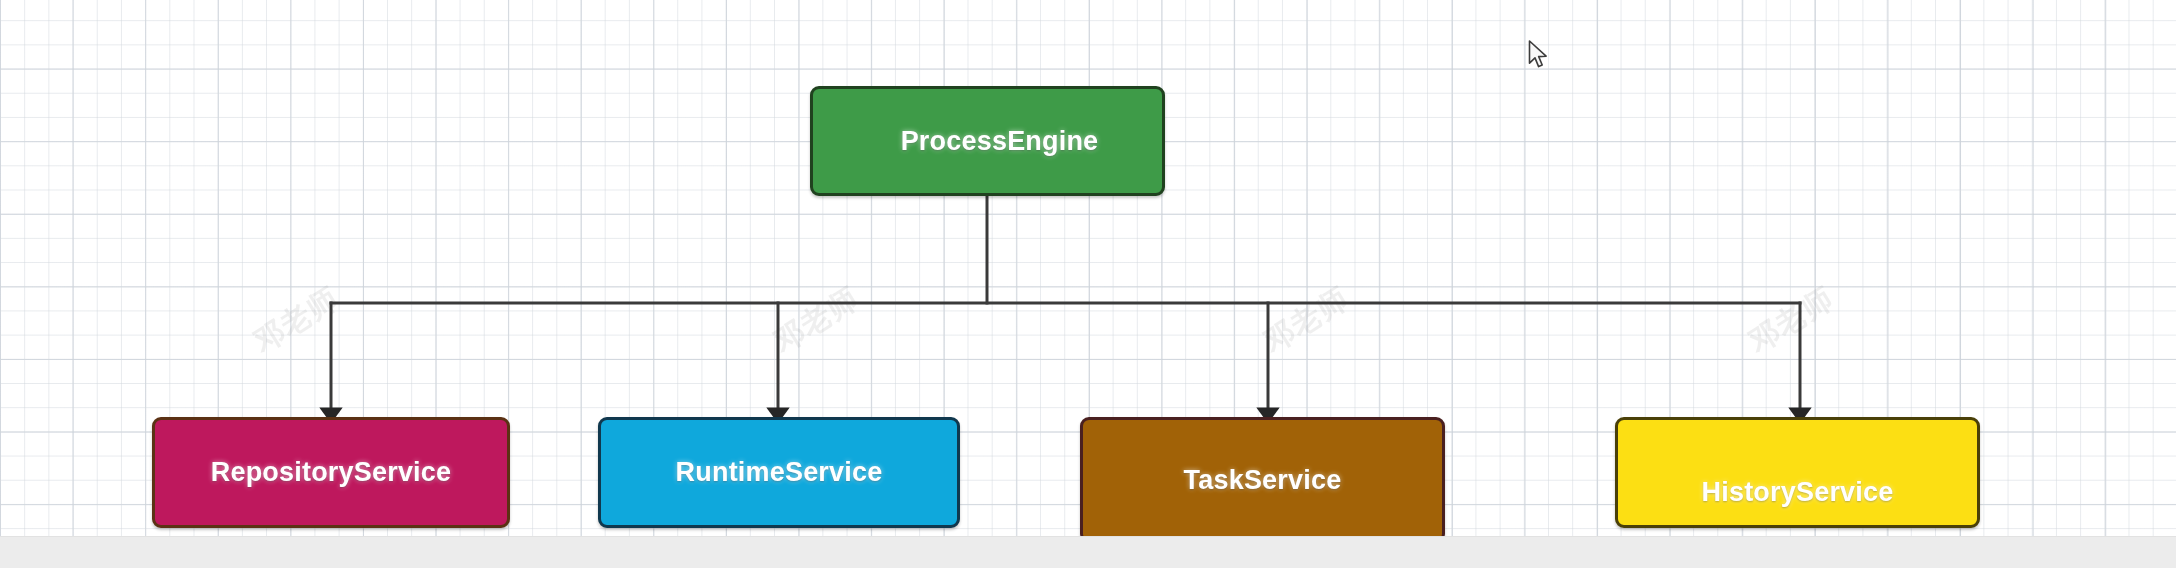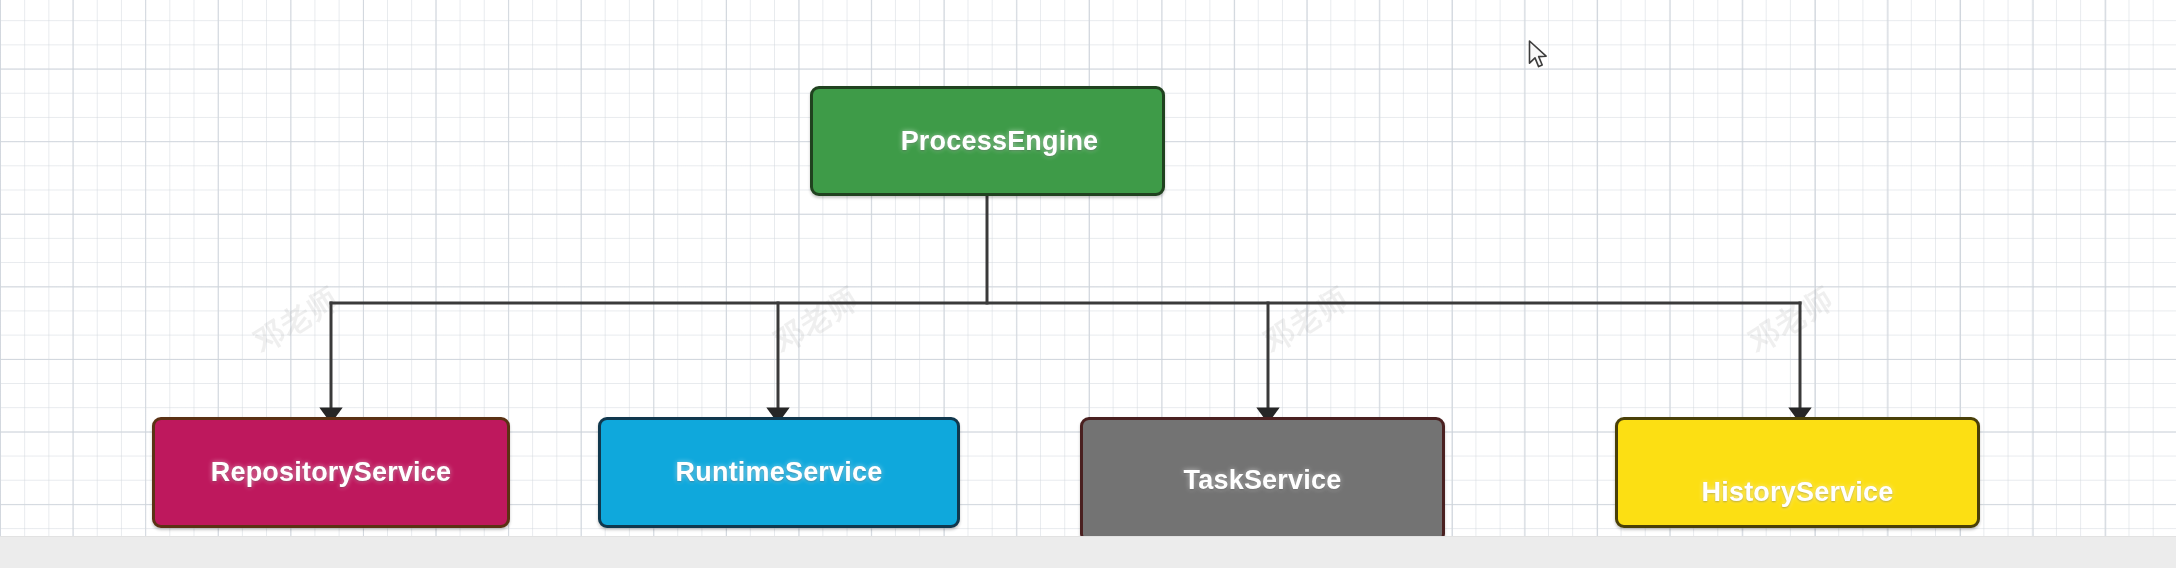--- a/index.html
+++ b/index.html
@@ -92,21 +92,21 @@
   <div id="node-layer">
       <div class="node" style="left: 810px; top: 86px; width: 355px; height: 110px; background: rgb(62, 155, 72); border: 3px solid rgb(32, 66, 31);">
         <span class="label" style="color: rgb(255, 255, 255); padding-left: 24px;">ProcessEngine</span>
       </div>
       <div class="node" style="left: 152px; top: 417px; width: 358px; height: 111px; background: #be185d; border: 3px solid rgb(91, 49, 20);">
         <span class="label" style="color: rgb(255, 255, 255);">RepositoryService</span>
       </div>
       <div class="node" style="left: 598px; top: 417px; width: 362px; height: 111px; background: rgb(15, 168, 220); border: 3px solid rgb(16, 56, 78);">
         <span class="label" style="color: rgb(255, 255, 255);">RuntimeService</span>
       </div>
-      <div class="node" style="left: 1080px; top: 417px; width: 365px; height: 126px; background: #737373; border: 3px solid rgb(74, 32, 32);">
+      <div class="node" style="left: 1080px; top: 417px; width: 365px; height: 126px; background: #a16207; border: 3px solid rgb(74, 32, 32);">
         <span class="label" style="color: rgb(255, 255, 255);">TaskService</span>
       </div>
       <div class="node" style="left: 1615px; top: 417px; width: 365px; height: 111px; background: rgb(252, 223, 19); border: 3px solid rgb(74, 64, 8);">
         <span class="label" style="color: rgb(255, 255, 255); margin-top: 40px;">HistoryService</span>
       </div>
     </div>
 
   <svg class="cursor" id="cursor-el" width="22" height="32" viewBox="0 0 22 32" style="left: 1528px; top: 40px;">
     <path d="M1.5,1 L1.5,23.2 L7.0,17.9 L10.6,26.6 L14.2,25.0 L10.7,16.6 L18.1,16.2 z" fill="#f8f8f8" stroke="#3c3c3c" stroke-width="1.6" stroke-linejoin="round"></path>
   </svg>

